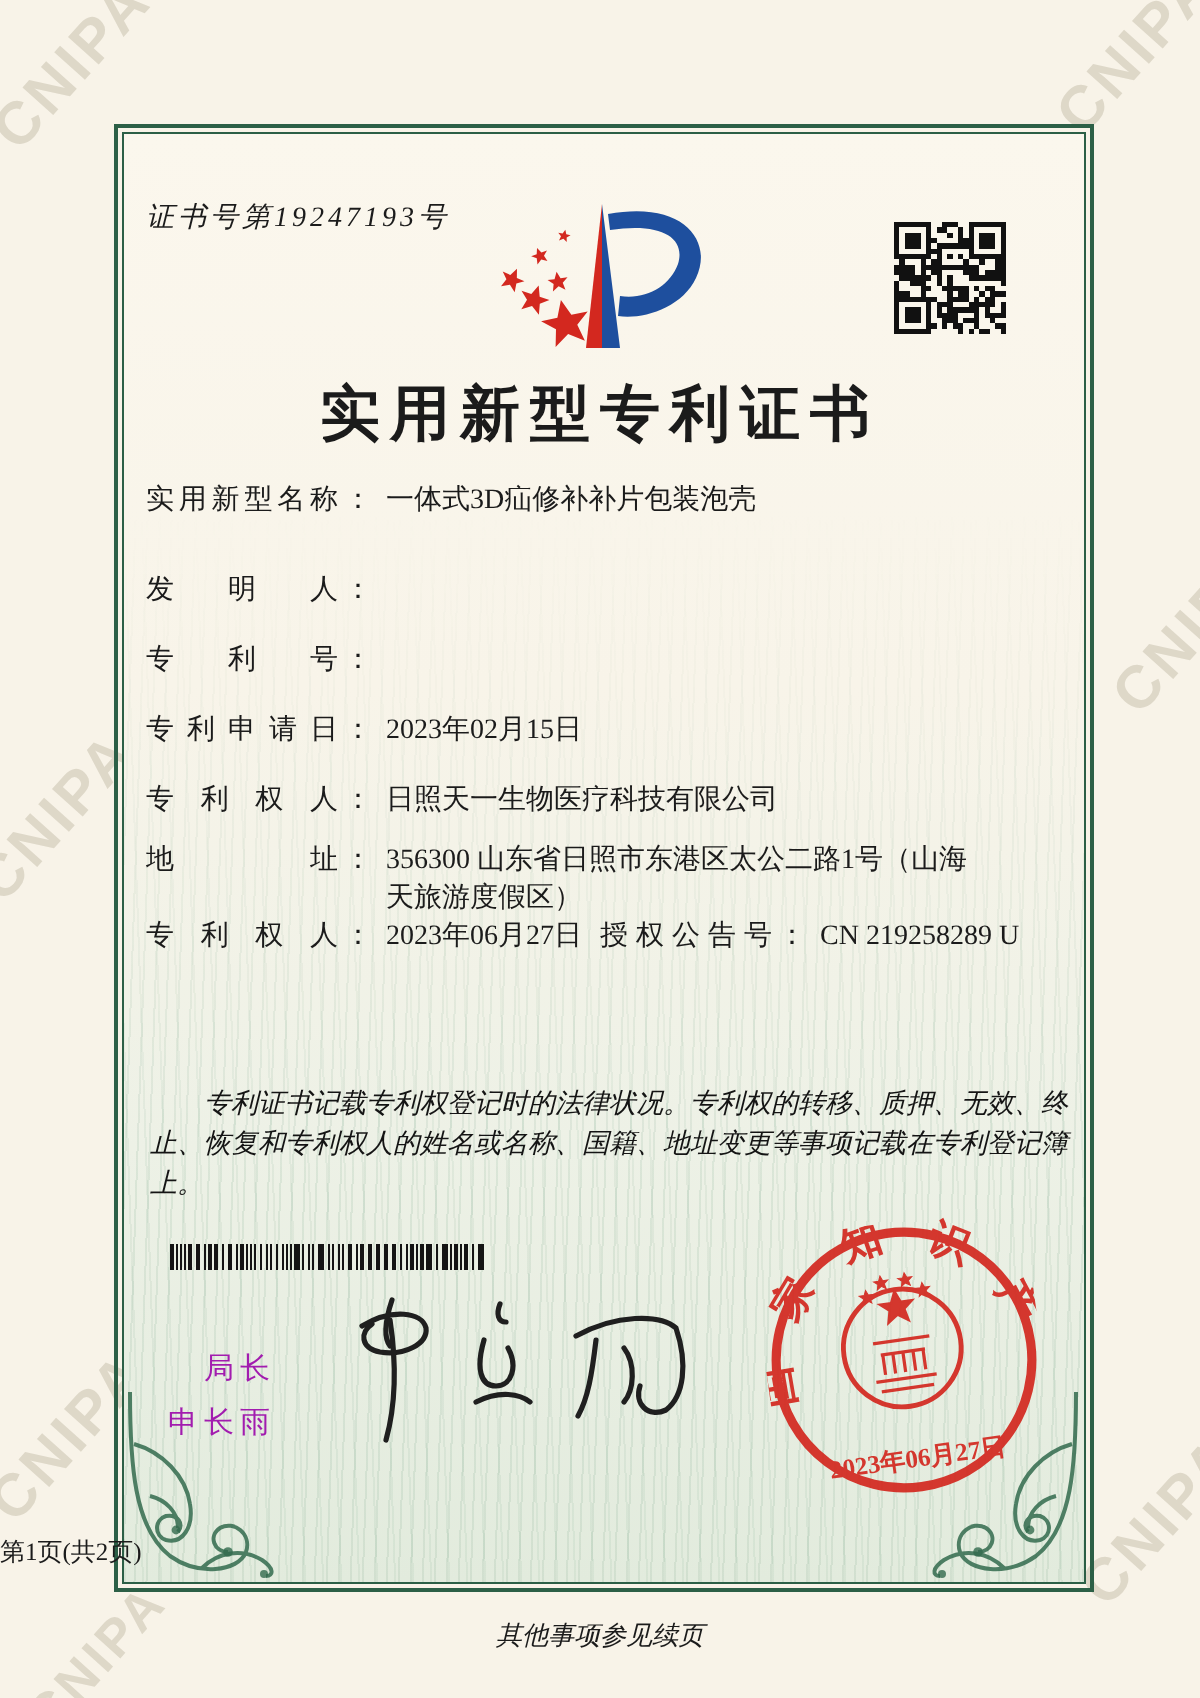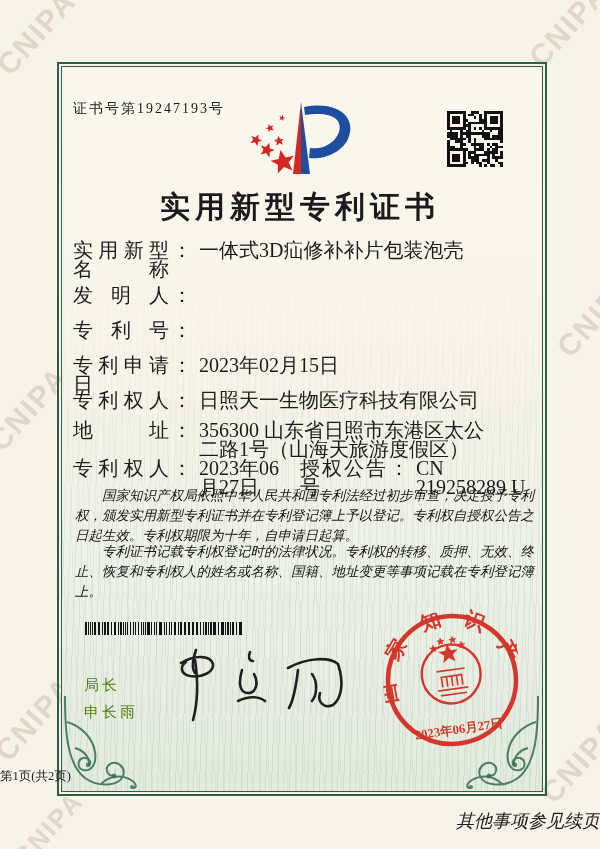--- a/index.html
+++ b/index.html
@@ -13,38 +13,38 @@
   
   .frame{position:absolute;left:57px;top:62px;width:486px;height:730px;border:2px solid #2c5f46;}
   .frame-inner{position:absolute;inset:2px;border:1px solid #2c5f46;
       background:linear-gradient(180deg,#fbf7ed 0%,#f8f4e9 38%,#edf1e6 70%,#e2ebdd 100%);}
   .waves{position:absolute;inset:0;
       background:
         repeating-linear-gradient(92deg, rgba(110,160,130,.14) 0 1px, transparent 1px 6px),
         repeating-linear-gradient(88deg, rgba(110,160,130,.10) 0 1px, transparent 1px 9px);
       -webkit-mask-image:linear-gradient(180deg,transparent 26%,#000 72%);
       mask-image:linear-gradient(180deg,transparent 26%,#000 72%);}
-  .certno{position:absolute;left:73px;top:100px;font-size:14px;letter-spacing:2px;}
+  .certno{position:absolute;left:73px;top:100px;font-size:14px;letter-spacing:2px;font-style:italic;}
   .logo{position:absolute;left:243px;top:98px;width:116px;height:80px;}
   .qr{position:absolute;left:447px;top:111px;width:56px;height:56px;}
   .title{position:absolute;left:0;right:0;top:187px;text-align:center;font-size:30px;
          font-weight:bold;letter-spacing:5px;}
-  .row{position:absolute;left:73px;width:440px;font-size:20px;display:flex;line-height:19px;}
+  .row{position:absolute;left:73px;width:440px;font-size:14px;display:flex;line-height:19px;}
   .flabel{flex:none;width:96px;text-align:justify;text-align-last:justify;-moz-text-align-last:justify;}
   .colon{flex:none;margin:0 7px 0 3px;}
   .fval{flex:1;}
   .para{position:absolute;left:75px;width:462px;font-size:13.5px;line-height:20px;
         font-style:italic;text-indent:2em;color:#141414;}
   .barcode{position:absolute;left:85px;top:622px;width:158px;height:13px;}
   .dirblock{position:absolute;left:84px;top:671px;font-family:"Liberation Sans",sans-serif;
-            font-size:15px;letter-spacing:3px;line-height:27px;color:#4d7c0f;}
+            font-size:15px;letter-spacing:3px;line-height:27px;color:#a21caf;text-align:right;}
   .sig{position:absolute;left:162px;top:640px;width:196px;height:88px;}
   .seal{position:absolute;left:383px;top:611px;width:138px;height:138;transform:rotate(-8deg);opacity:.92;}
   .pagefoot{position:absolute;left:0;right:0;top:768px;font-size:12.5px;}
-  .cont{position:absolute;left:0;right:0;top:809px;text-align:right;font-size:18px;font-style:italic;}
+  .cont{position:absolute;left:0;right:0;top:809px;text-align:center;font-size:13px;font-style:italic;}
   .flourish{position:absolute;width:84px;height:98px;}
   .flourish.br{left:458px;top:692px;}
   .flourish.bl{left:61px;top:692px;transform:scaleX(-1);}
 </style>
 </head>
 <body>
 
 <svg width="0" height="0" style="position:absolute">
   <defs>
     <path id="star5" d="M0,-7.2 L2.1,-2.3 L7,-2.3 L3.2,0.9 L4.4,6 L0,3 L-4.4,6 L-3.2,0.9 L-7,-2.3 L-2.1,-2.3 Z"></path>
@@ -410,21 +410,20 @@
     <span class="flabel">专利权人</span>
     <span class="colon">：</span>
     <span class="fval">2023年06月27日</span>
   </div>
   <div class="row" style="top:459px;left:300px;width:238px">
     <span class="flabel" style="width:86px">授权公告号</span>
     <span class="colon">：</span>
     <span class="fval">CN 219258289 U</span>
   </div>
 
-  <div class="para" style="top:486px">国家知识产权局依照中华人民共和国专利法经过初步审查，决定授予专利权，颁发实用新型专利证书并在专利登记簿上予以登记。专利权自授权公告之日起生效。专利权期限为十年，自申请日起算。</div>
   <div class="para" style="top:542px">专利证书记载专利权登记时的法律状况。专利权的转移、质押、无效、终止、恢复和专利权人的姓名或名称、国籍、地址变更等事项记载在专利登记簿上。</div>
 
   <svg class="barcode" id="barsvg" viewBox="0 0 158 13" preserveAspectRatio="none">
       <rect x="0" y="0" width="2" height="13" fill="#141414"></rect>
       <rect x="3" y="0" width="1" height="13" fill="#141414"></rect>
       <rect x="5" y="0" width="1" height="13" fill="#141414"></rect>
       <rect x="7" y="0" width="1" height="13" fill="#141414"></rect>
       <rect x="9" y="0" width="2" height="13" fill="#141414"></rect>
       <rect x="13" y="0" width="2" height="13" fill="#141414"></rect>
       <rect x="17" y="0" width="1" height="13" fill="#141414"></rect>

